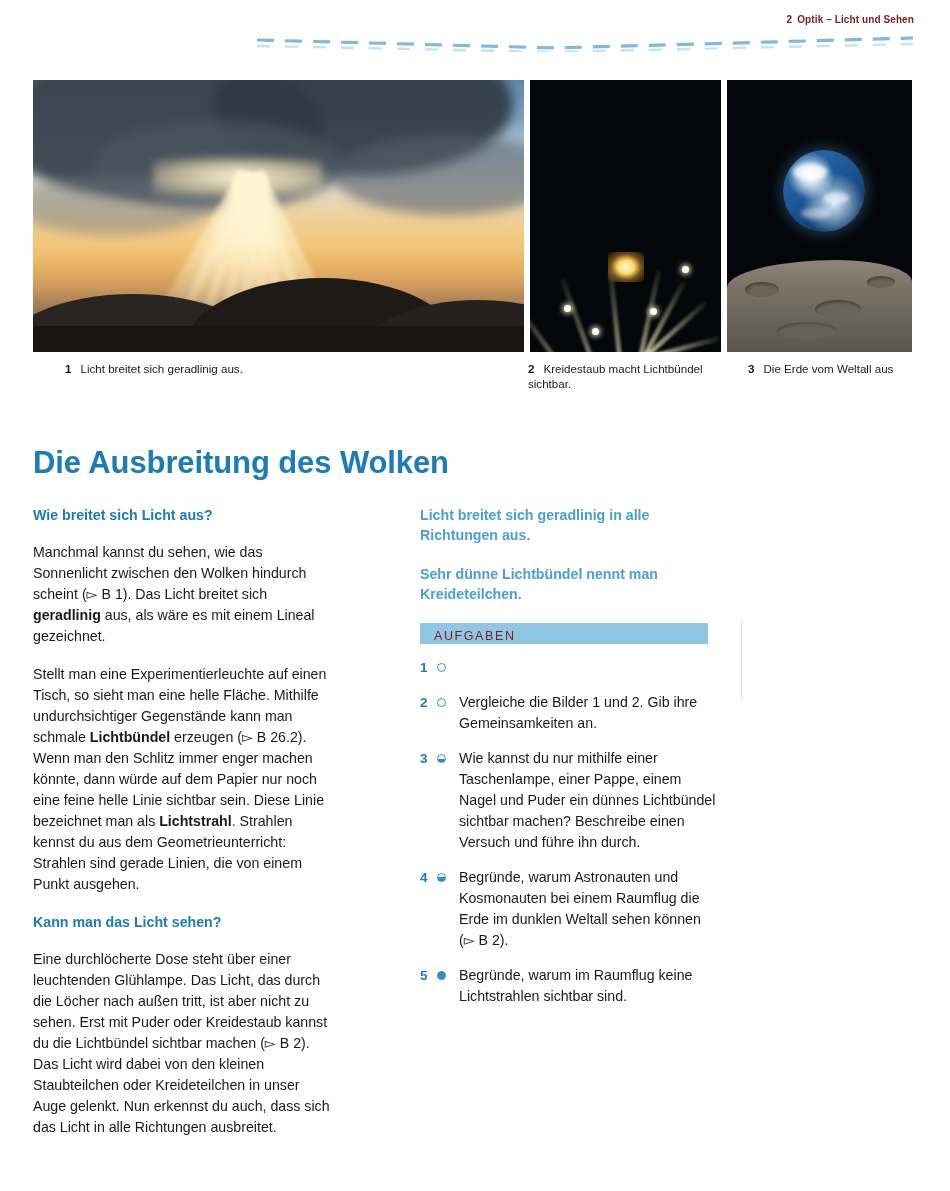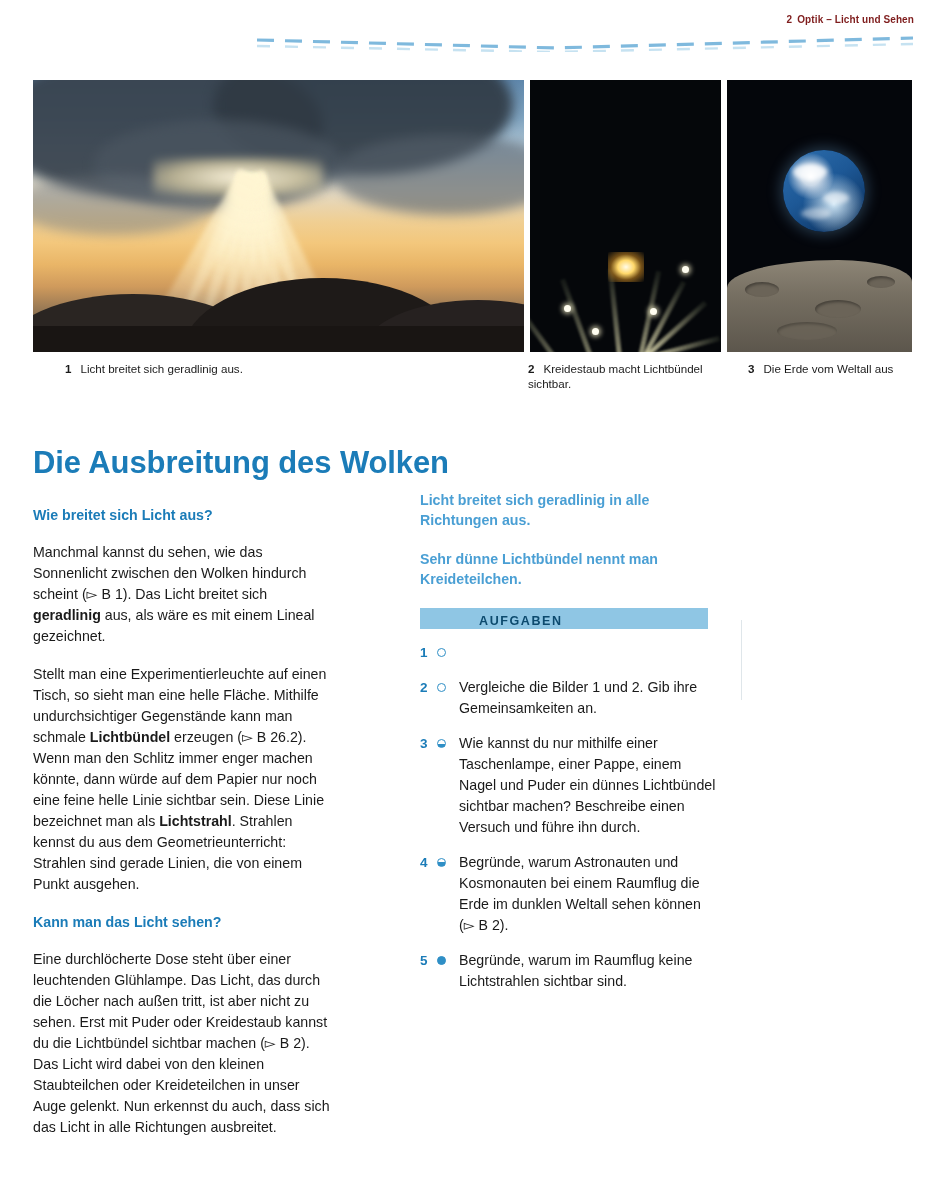--- a/index.html
+++ b/index.html
@@ -182,21 +182,21 @@
     position: absolute;
     left: 33px;
     top: 505px;
     width: 300px;
     font-size: 14.2px;
     line-height: 21px;
   }
   .col-right {
     position: absolute;
     left: 420px;
-    top: 490px;
+    top: 505px;
     width: 300px;
     font-size: 14.2px;
     line-height: 21px;
   }
   .subhead {
     font-weight: bold;
     color: #1b7cb8;
     font-size: 14.2px;
     margin: 0 0 1px 0;
   }
@@ -217,24 +217,23 @@
     height: 21px;
     background: #8fc6e4;
     margin-top: 3px;
     margin-bottom: 13px;
   }
   .aufgaben-bar .label {
     position: absolute;
     left: 14px;
     top: 3px;
     font-size: 12.5px;
-    font-weight: bold;
+    font-weight: normal;
     letter-spacing: 1.6px;
-    color: #0c4a6e;
-    margin-left: 45px;
+    color: #7f1d1d;
   }
 
   
   .task {
     display: flex;
     margin-bottom: 14px;
   }
   .task .tnum {
     width: 17px;
     flex: 0 0 17px;

